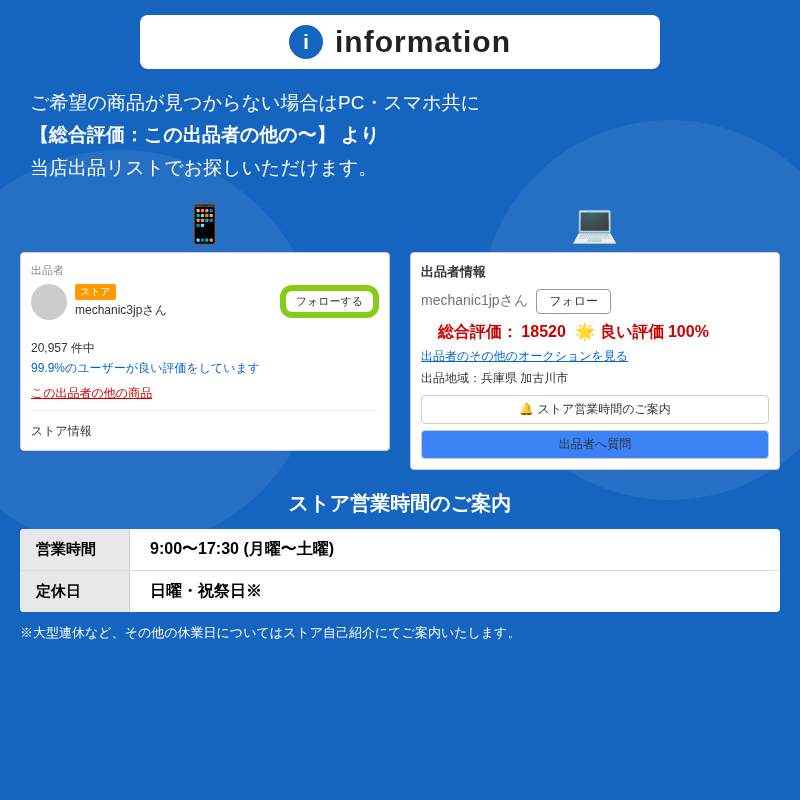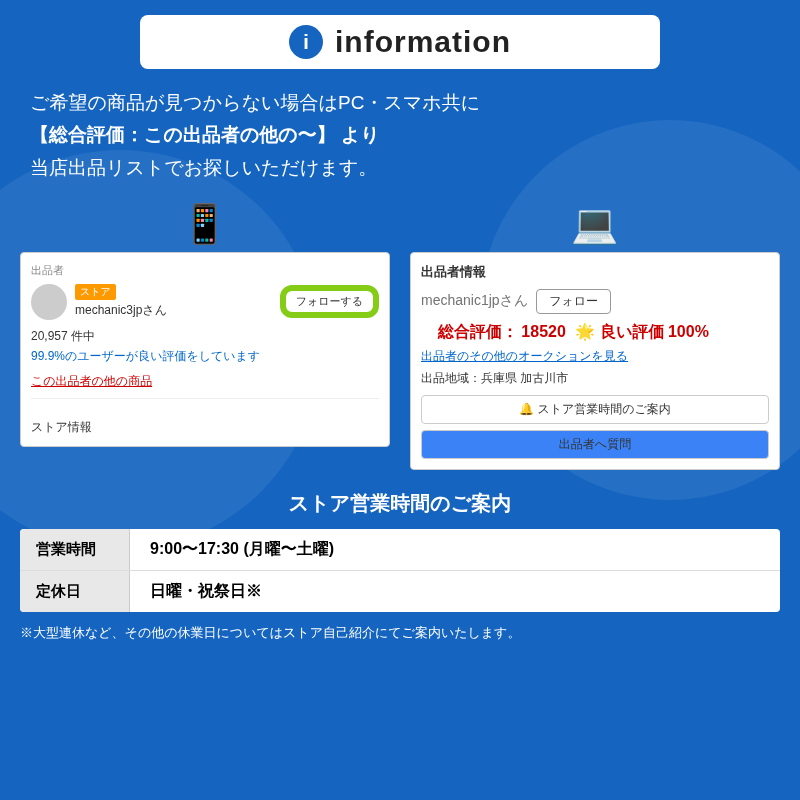--- a/index.html
+++ b/index.html
@@ -108,21 +108,21 @@
     
     .mobile-screenshot .seller-label {
       font-size: 11px;
       color: #888;
       margin-bottom: 6px;
     }
     .mobile-screenshot .seller-row {
       display: flex;
       align-items: center;
       gap: 8px;
-      margin-bottom: 8px;
+      margin-bottom: 20px;
     }
     .avatar {
       width: 36px;
       height: 36px;
       background: #ccc;
       border-radius: 50%;
     }
     .store-badge {
       background: #f90;
       color: white;
@@ -158,21 +158,21 @@
       color: #cc0000;
       text-decoration: underline;
       text-decoration-color: #cc0000;
       margin-bottom: 8px;
       display: block;
     }
     .store-info {
       font-size: 12px;
       color: #333;
       border-top: 1px solid #eee;
-      padding-top: 20px;
+      padding-top: 12px;
     }
 
     
     .pc-screenshot .seller-info-label {
       font-size: 13px;
       font-weight: bold;
       margin-bottom: 8px;
     }
     .pc-seller-row {
       display: flex;

